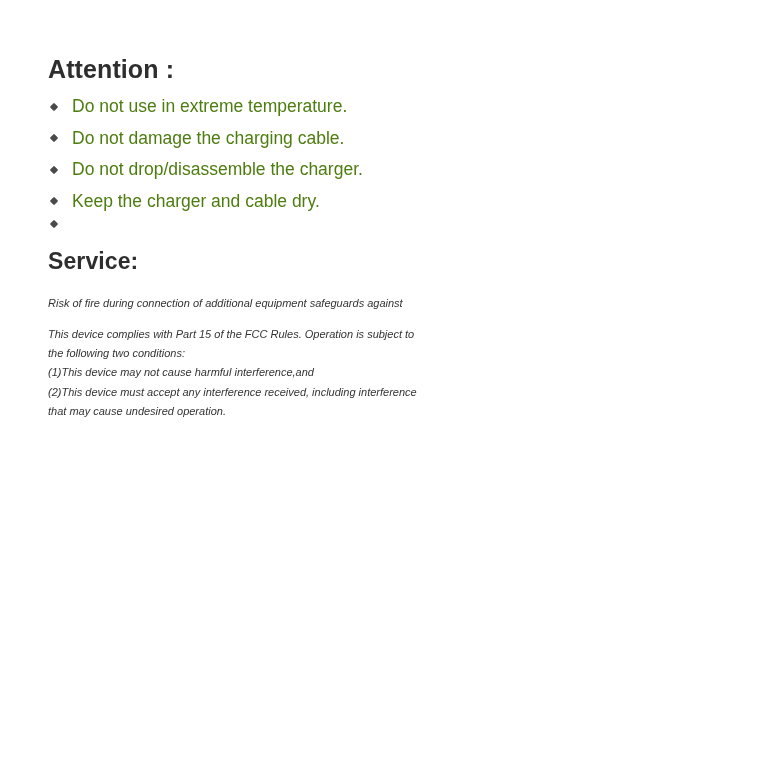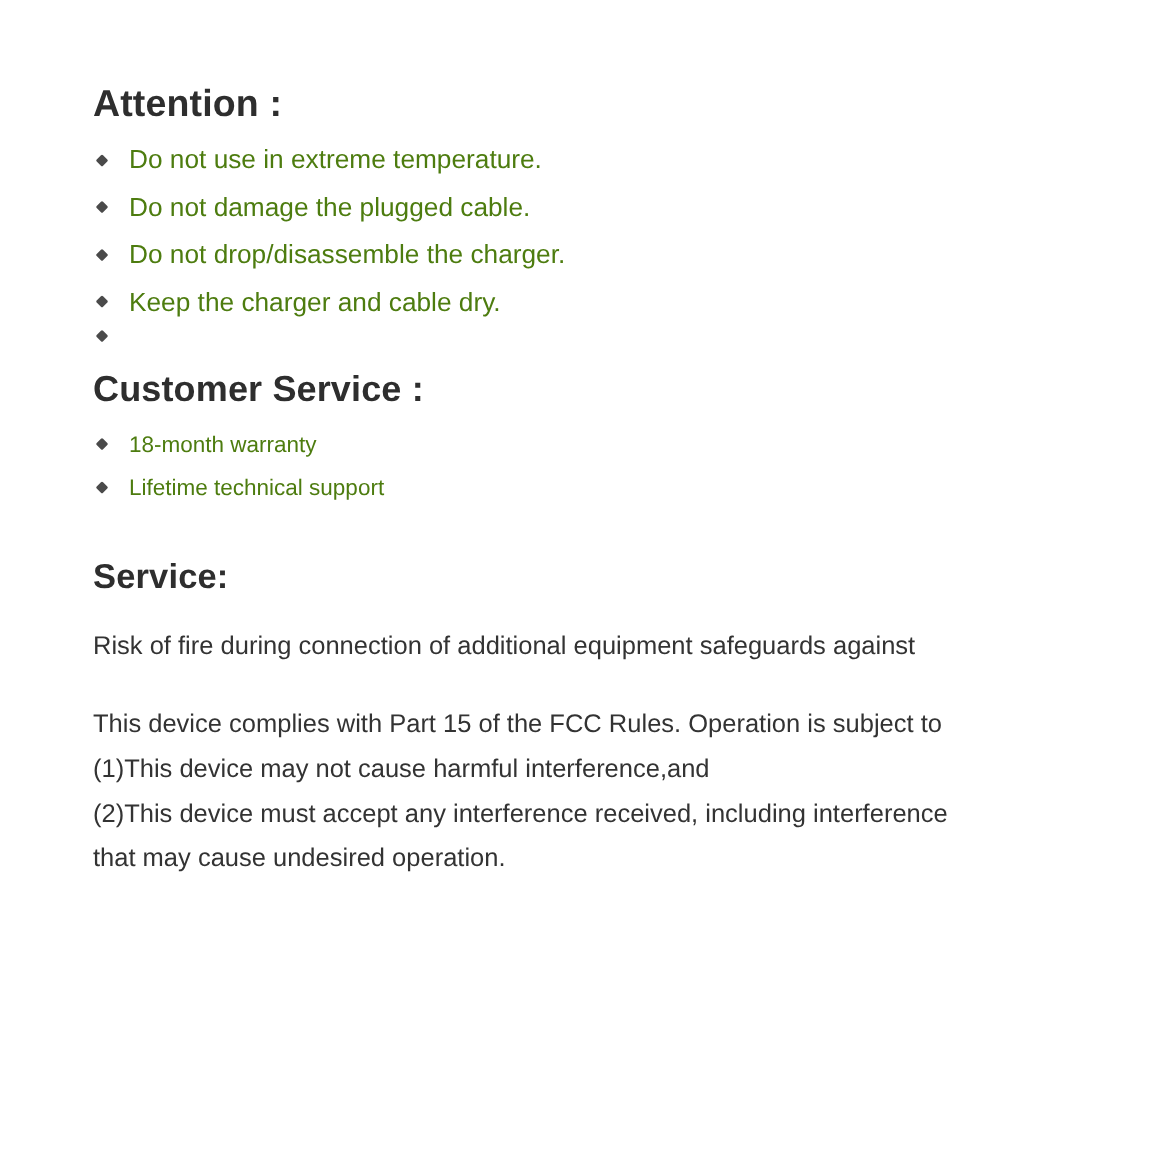--- a/index.html
+++ b/index.html
@@ -12,21 +12,21 @@
     height: 781px;
     font-family: "Liberation Sans", sans-serif;
     color: #2b2b2b;
     -webkit-font-smoothing: antialiased;
   }
   .page {
     position: relative;
     width: 781px;
     height: 781px;
     box-sizing: border-box;
-    padding: 44px 56px 0 62px;
+    padding: 44px 56px 0 48px;
     overflow: hidden;
   }
   .section {
     margin: 0;
   }
   .heading {
     font-size: 25px;
     font-weight: bold;
     color: #2e2e2e;
     letter-spacing: 0.1px;
@@ -68,81 +68,70 @@
   .list-small li {
     font-size: 15px;
     margin-bottom: 11px;
   }
   .list-small li .dot {
     width: 5px;
     height: 5px;
     left: 4px;
   }
   .body-para {
-    font-size: 17px;
+    font-size: 11px;
     line-height: 1.75;
     color: #333333;
     margin: 18px 0 0 0;
     max-width: 668px;
+    font-style: italic;
   }
-  .body-para.tight { margin-top: 22px; }
+  .body-para.tight { margin-top: 12px; }
   .body-para .line { display: block; }
 </style>
 </head>
 <body>
 
 <div class="page">
 
   <section class="section section-attention">
     <h2 class="heading">Attention :</h2>
     <ul class="bullets list-large">
       <li>
         <span class="dot"></span>
         <span>Do not use in extreme temperature.</span>
       </li>
       <li>
         <span class="dot"></span>
-        <span>Do not damage the plugged cable.</span>
+        <span>Do not damage the charging cable.</span>
       </li>
       <li>
         <span class="dot"></span>
         <span>Do not drop/disassemble the charger.</span>
       </li>
       <li>
         <span class="dot"></span>
         <span>Keep the charger and cable dry.</span>
       </li>
       <li>
         <span class="dot"></span>
       </li>
     </ul>
   </section>
 
-  <section class="section section-service">
-    <h2 class="heading">Customer Service :</h2>
-    <ul class="bullets list-small">
-      <li>
-        <span class="dot"></span>
-        <span>18-month warranty</span>
-      </li>
-      <li>
-        <span class="dot"></span>
-        <span>Lifetime technical support</span>
-      </li>
-    </ul>
-  </section>
 
   <section class="section section-caution">
     <h2 class="heading">Service:</h2>
 
     <p class="body-para">
       <span class="line">Risk of fire during connection of additional equipment safeguards against</span>
     </p>
 
     <p class="body-para tight">
       <span class="line">This device complies with Part 15 of the FCC Rules. Operation is subject to</span>
+      <span class="line">the following two conditions:</span>
       <span class="line">(1)This device may not cause harmful interference,and</span>
       <span class="line">(2)This device must accept any interference received, including interference</span>
       <span class="line">that may cause undesired operation.</span>
     </p>
   </section>
 
 </div>
 
 </body></html>

